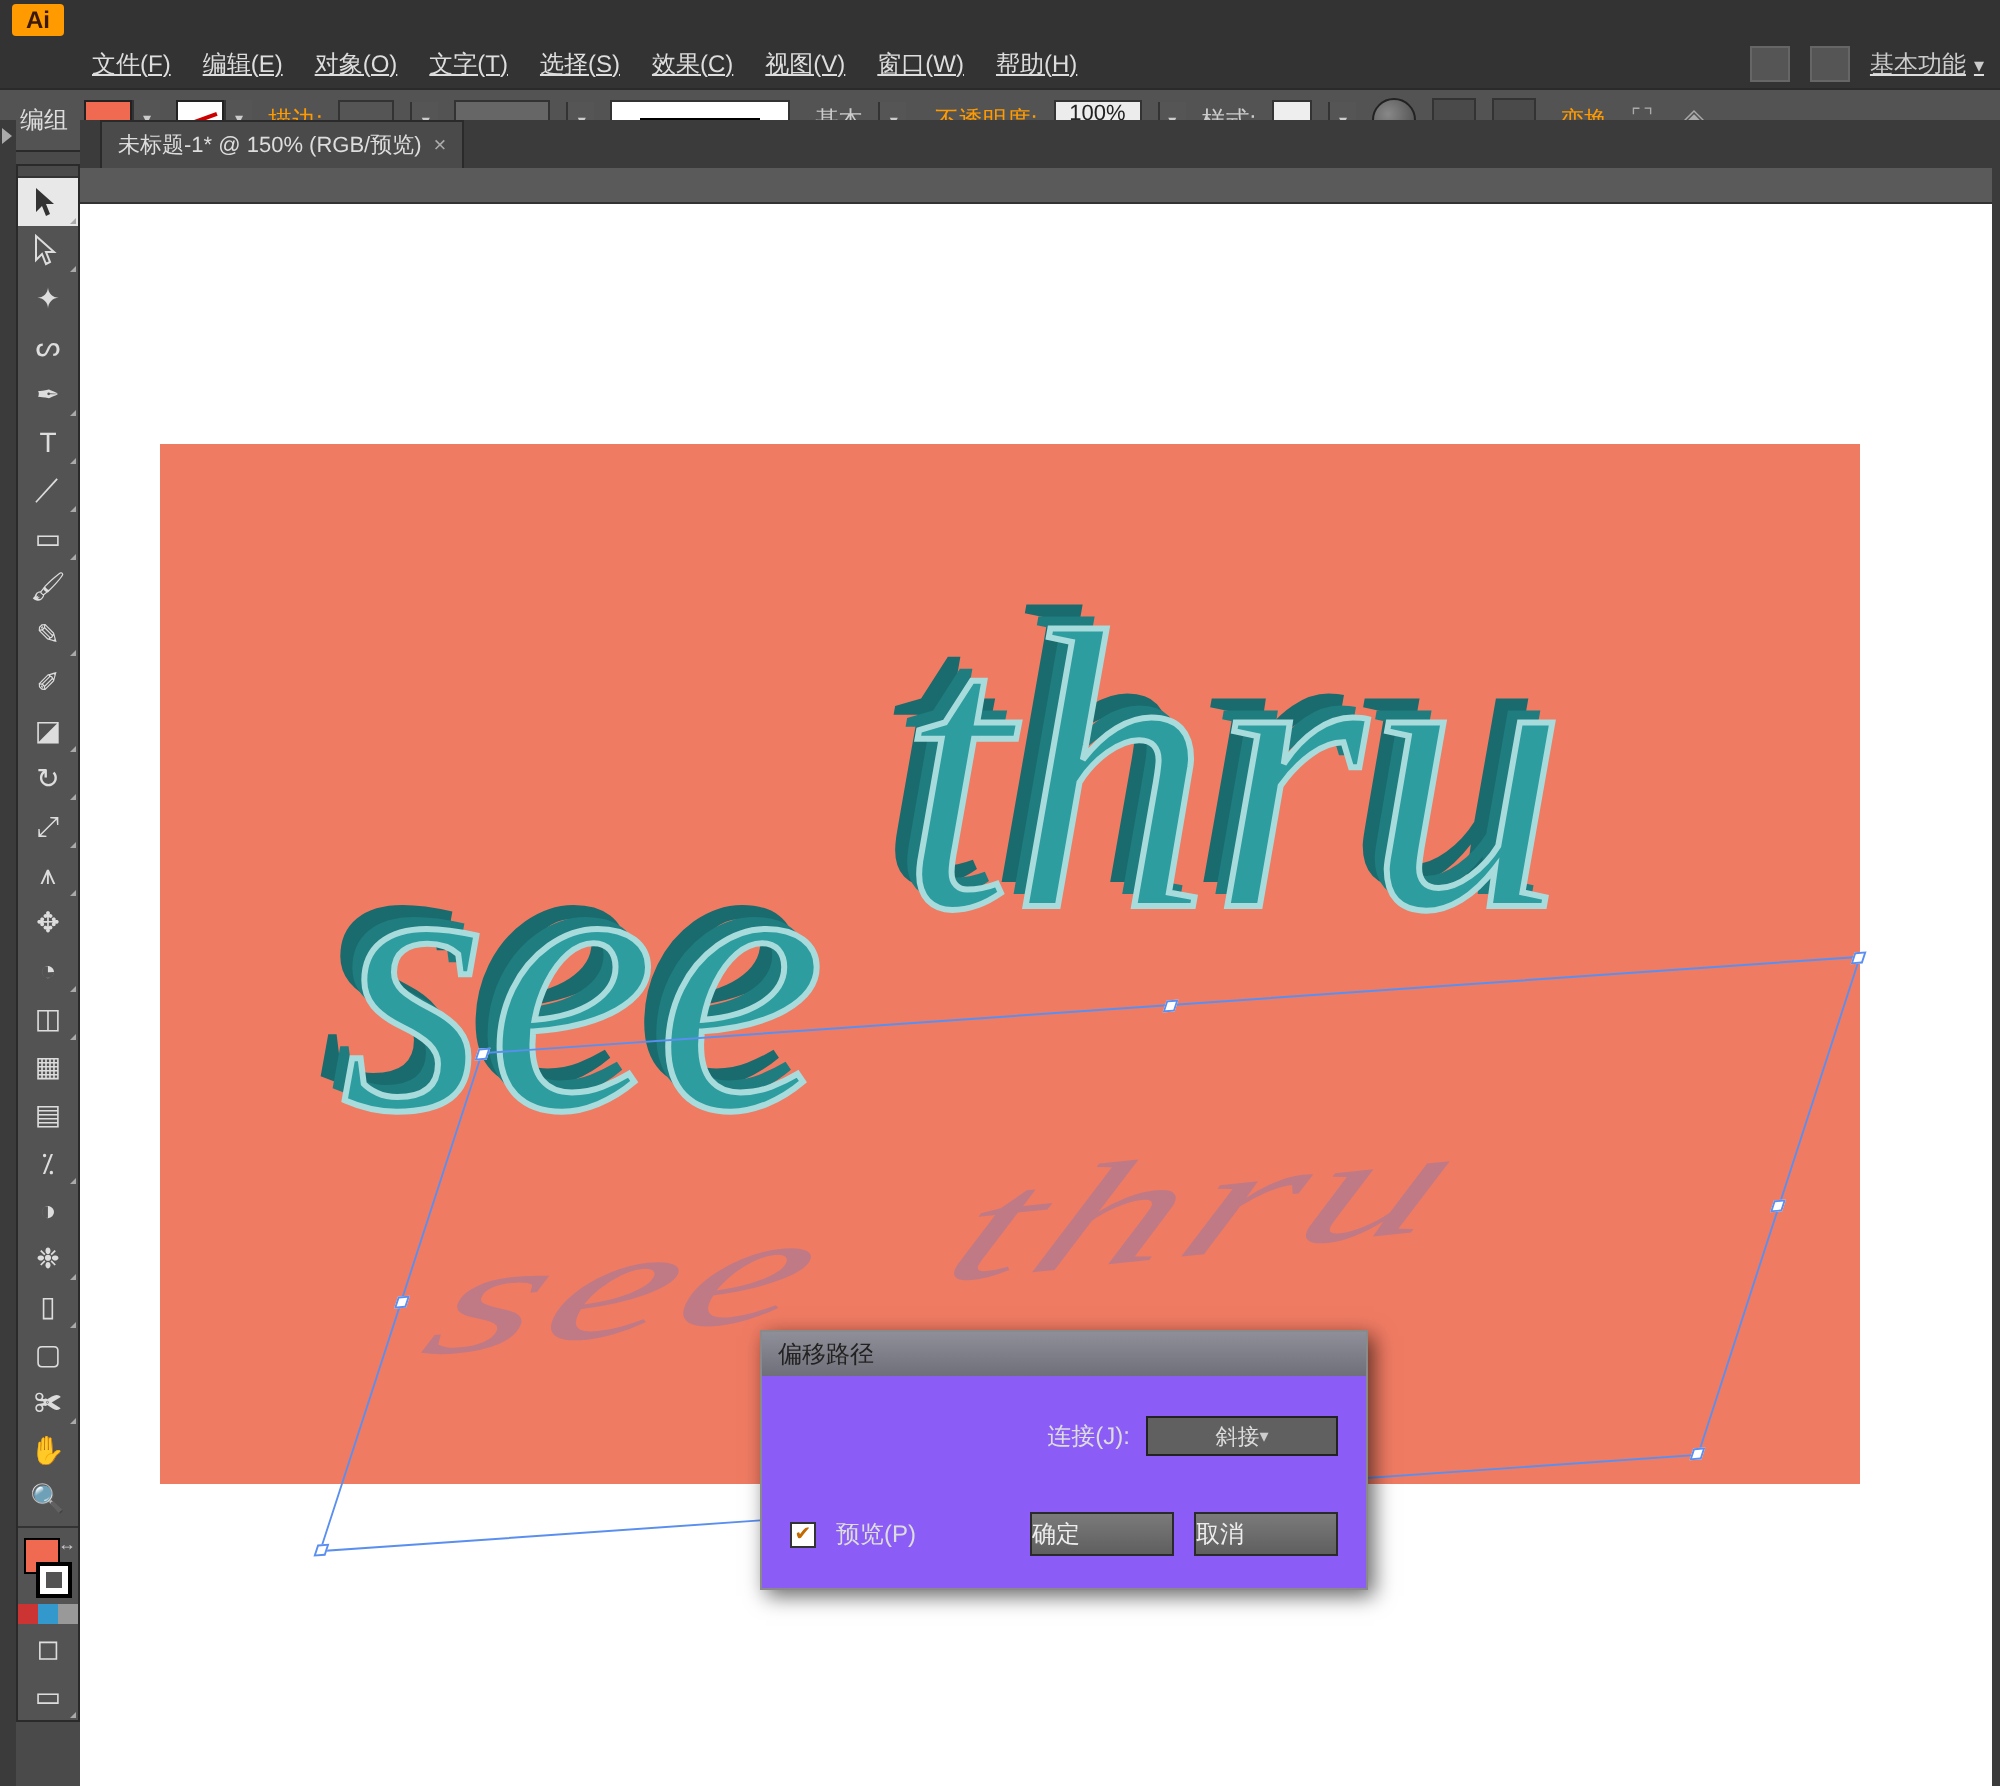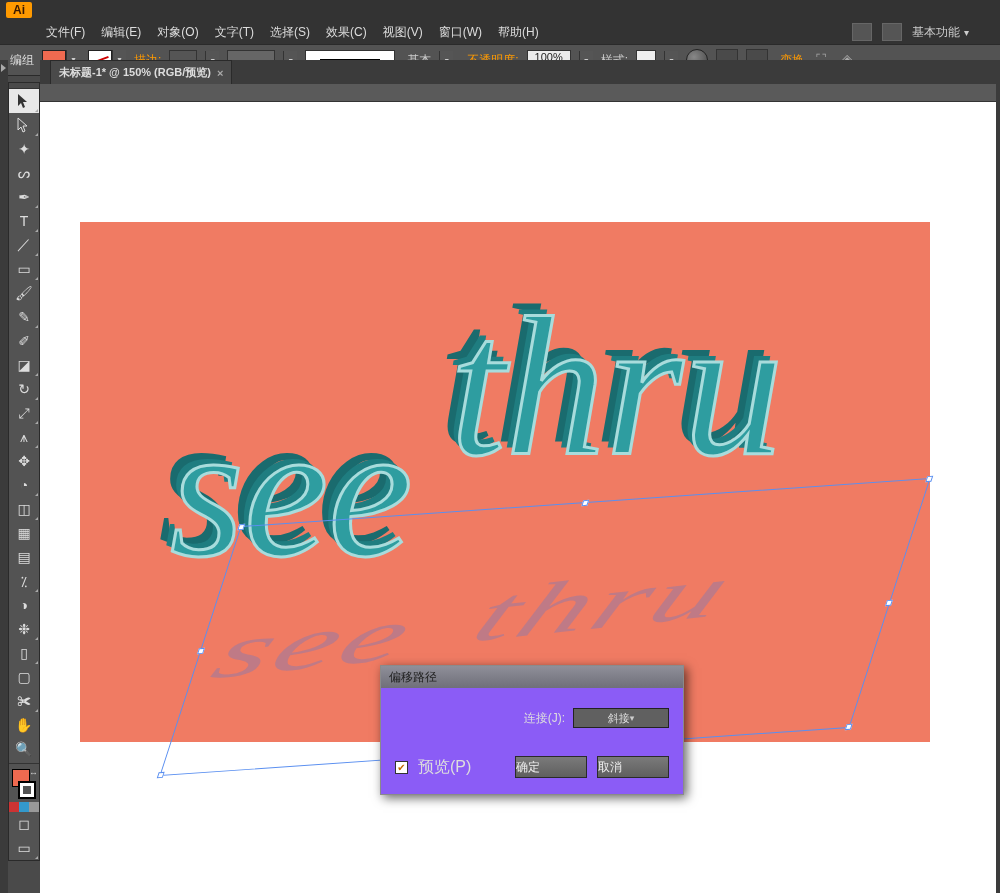--- a/index.html
+++ b/index.html
@@ -3,22 +3,22 @@
 <meta charset="utf-8">
 <style>
   * { box-sizing: border-box; margin: 0; padding: 0; font-family: "Microsoft YaHei", sans-serif; }
   body { background: #4a4a4a; width: 1000px; height: 893px; overflow: hidden; position: relative; }
   
   
   .titlebar { height: 20px; background: #333; display: flex; align-items: center; padding-left: 6px; }
   .app-logo { width: 26px; height: 16px; background: #ff9a00; color: #3a1900; font-weight: bold; font-size: 12px; text-align: center; line-height: 16px; border-radius: 2px; }
   
   .menubar { height: 24px; background: #333; display: flex; align-items: center; padding-left: 40px; gap: 4px; color: #ddd; font-size: 12px; }
-  .menubar .menu-item { padding: 2px 6px; cursor: default; }
-  .menubar .right { margin-left: auto; display: flex; align-items: flex-end; gap: 10px; padding-right: 31px; }
+  .menubar .menu-item { padding: 2px 6px; cursor: default; text-decoration: underline; }
+  .menubar .right { margin-left: auto; display: flex; align-items: flex-end; gap: 10px; padding-right: 8px; text-decoration: underline; }
   .menubar .btn-sq { width: 20px; height: 18px; background: #555; border: 1px solid #666; }
   .workspace-dd { color: #ccc; font-size: 12px; display: flex; align-items: center; gap: 4px; }
   
   .controlbar { height: 32px; background: #535353; border-top: 1px solid #2a2a2a; border-bottom: 1px solid #2a2a2a; display: flex; align-items: center; padding: 0 10px; gap: 8px; color: #ccc; font-size: 12px; }
   .cb-label { color: #ddd; text-align: center; }
   .cb-swatch { width: 24px; height: 20px; border: 1px solid #222; }
   .cb-swatch.fill { background: #ef6a50; }
   .cb-swatch.stroke { background: #fff; position: relative; }
   .cb-swatch.stroke::after { content:""; position:absolute; left:2px; right:2px; top:8px; height:2px; background:#c00; transform:rotate(-20deg); }
   .cb-dd { width: 14px; height: 18px; background: #555; border-left:1px solid #333; display:inline-flex; align-items:center; justify-content:center; }
@@ -56,21 +56,21 @@
   .fillstroke { position:relative; width:30px; height:36px; }
   .fillstroke .f { position:absolute; left:3px; top:3px; width:18px; height:18px; background:#ef6a50; border:1px solid #000; }
   .fillstroke .s { position:absolute; right:3px; bottom:3px; width:18px; height:18px; background:#fff; border:2px solid #000; }
   .fillstroke .s::after { content:""; position:absolute; inset:3px; background:#535353; }
   .fillstroke .swap { position:absolute; right:1px; top:1px; font-size:9px; color:#ccc; }
   .colorrow { display:flex; }
   .colorrow div { width:10px; height:10px; }
   
   
   .doctab-bar { position:absolute; left:40px; right:4px; top:60px; height:24px; background:#3b3b3b; display:flex; align-items:flex-end; }
-  .doctab { background:#4a4a4a; color:#ddd; font-size:11px; padding:4px 8px; border:1px solid #2a2a2a; border-bottom:none; display:flex; align-items:center; gap:6px; margin-left:10px;font-weight:bold; }
+  .doctab { background:#4a4a4a; color:#ddd; font-size:11px; padding:4px 8px; border:1px solid #2a2a2a; border-bottom:none; display:flex; align-items:center; gap:6px; margin-left:10px; }
   .doctab .x { color:#aaa; font-size:11px; }
   
   
   .canvas-wrap { position:absolute; left:40px; right:4px; top:84px; bottom:0; background:#4a4a4a; }
   .ruler-h { position:absolute; left:0; right:0; top:0; height:18px; background:#5a5a5a; border-bottom:1px solid #333; }
   .artboard-bg { position:absolute; left:0; top:18px; right:0; bottom:0; background:#fff; }
   
   .art { position:absolute; left:40px; top:120px; width:850px; height:520px; background:#f07b63;padding-left:28px; }
   
   .txt3d { position:absolute; font-family: "Brush Script MT", cursive; font-style:italic; font-size:170px; color:#2e9da0; text-shadow: -6px -6px 0 #1f7d80, -12px -12px 0 #1a6b6e; -webkit-text-stroke: 3px #a8dcdc; }
@@ -91,21 +91,21 @@
   .dialog { position:absolute; left:380px; top:665px; width:304px; background:#8b5cf6; border:1px solid #8a8a8a; box-shadow: 3px 3px 10px rgba(0,0,0,0.6); }
   .dlg-title { background: linear-gradient(#8f8f99, #6f6f79); height:22px; color:#222; font-size:12px; padding:3px 8px; }
   .dlg-body { padding:20px 14px 10px 14px; color:#ddd; font-size:12px; }
   .dlg-row { display:flex; align-items:center; justify-content:flex-end; gap:6px; margin-bottom:10px; }
   .dlg-row label { flex:0 0 auto; margin-right:2px; }
   .dlg-in { width:96px; height:20px; background:#ececec; border:1px solid #222; color:#222; font-size:11px; padding:0 4px; }
   .dlg-dd { width:96px; height:20px; background:#606060; border:1px solid #222; color:#ddd; font-size:11px; padding:0 4px; display:flex; align-items:center; justify-content:center; }
   .dlg-dd::after { content:"▾"; font-size:9px; color:#ccc; }
   .dlg-foot { display:flex; align-items:center; gap:10px; padding:8px 14px 16px 14px; }
   .dlg-foot .chk { width:13px; height:13px; background:#fff; border:1px solid #333; display:flex; align-items:center; justify-content:center; color:#c26a00; font-size:10px; }
-  .dlg-foot .preview-l { color:#ddd; font-size:16px; margin-right:auto; }
+  .dlg-foot .preview-l { color:#ddd; font-size:12px; margin-right:auto; }
   .dlg-btn { width:72px; height:22px; background: linear-gradient(#7a7a7a,#5f5f5f); border:1px solid #2a2a2a; color:#eee; font-size:12px; text-align:left; line-height:20px; }
   
   .chev { font-size:10px; }
 </style>
 </head>
 <body>
 
 <div class="titlebar">
   <div class="app-logo">Ai</div>
 </div>

